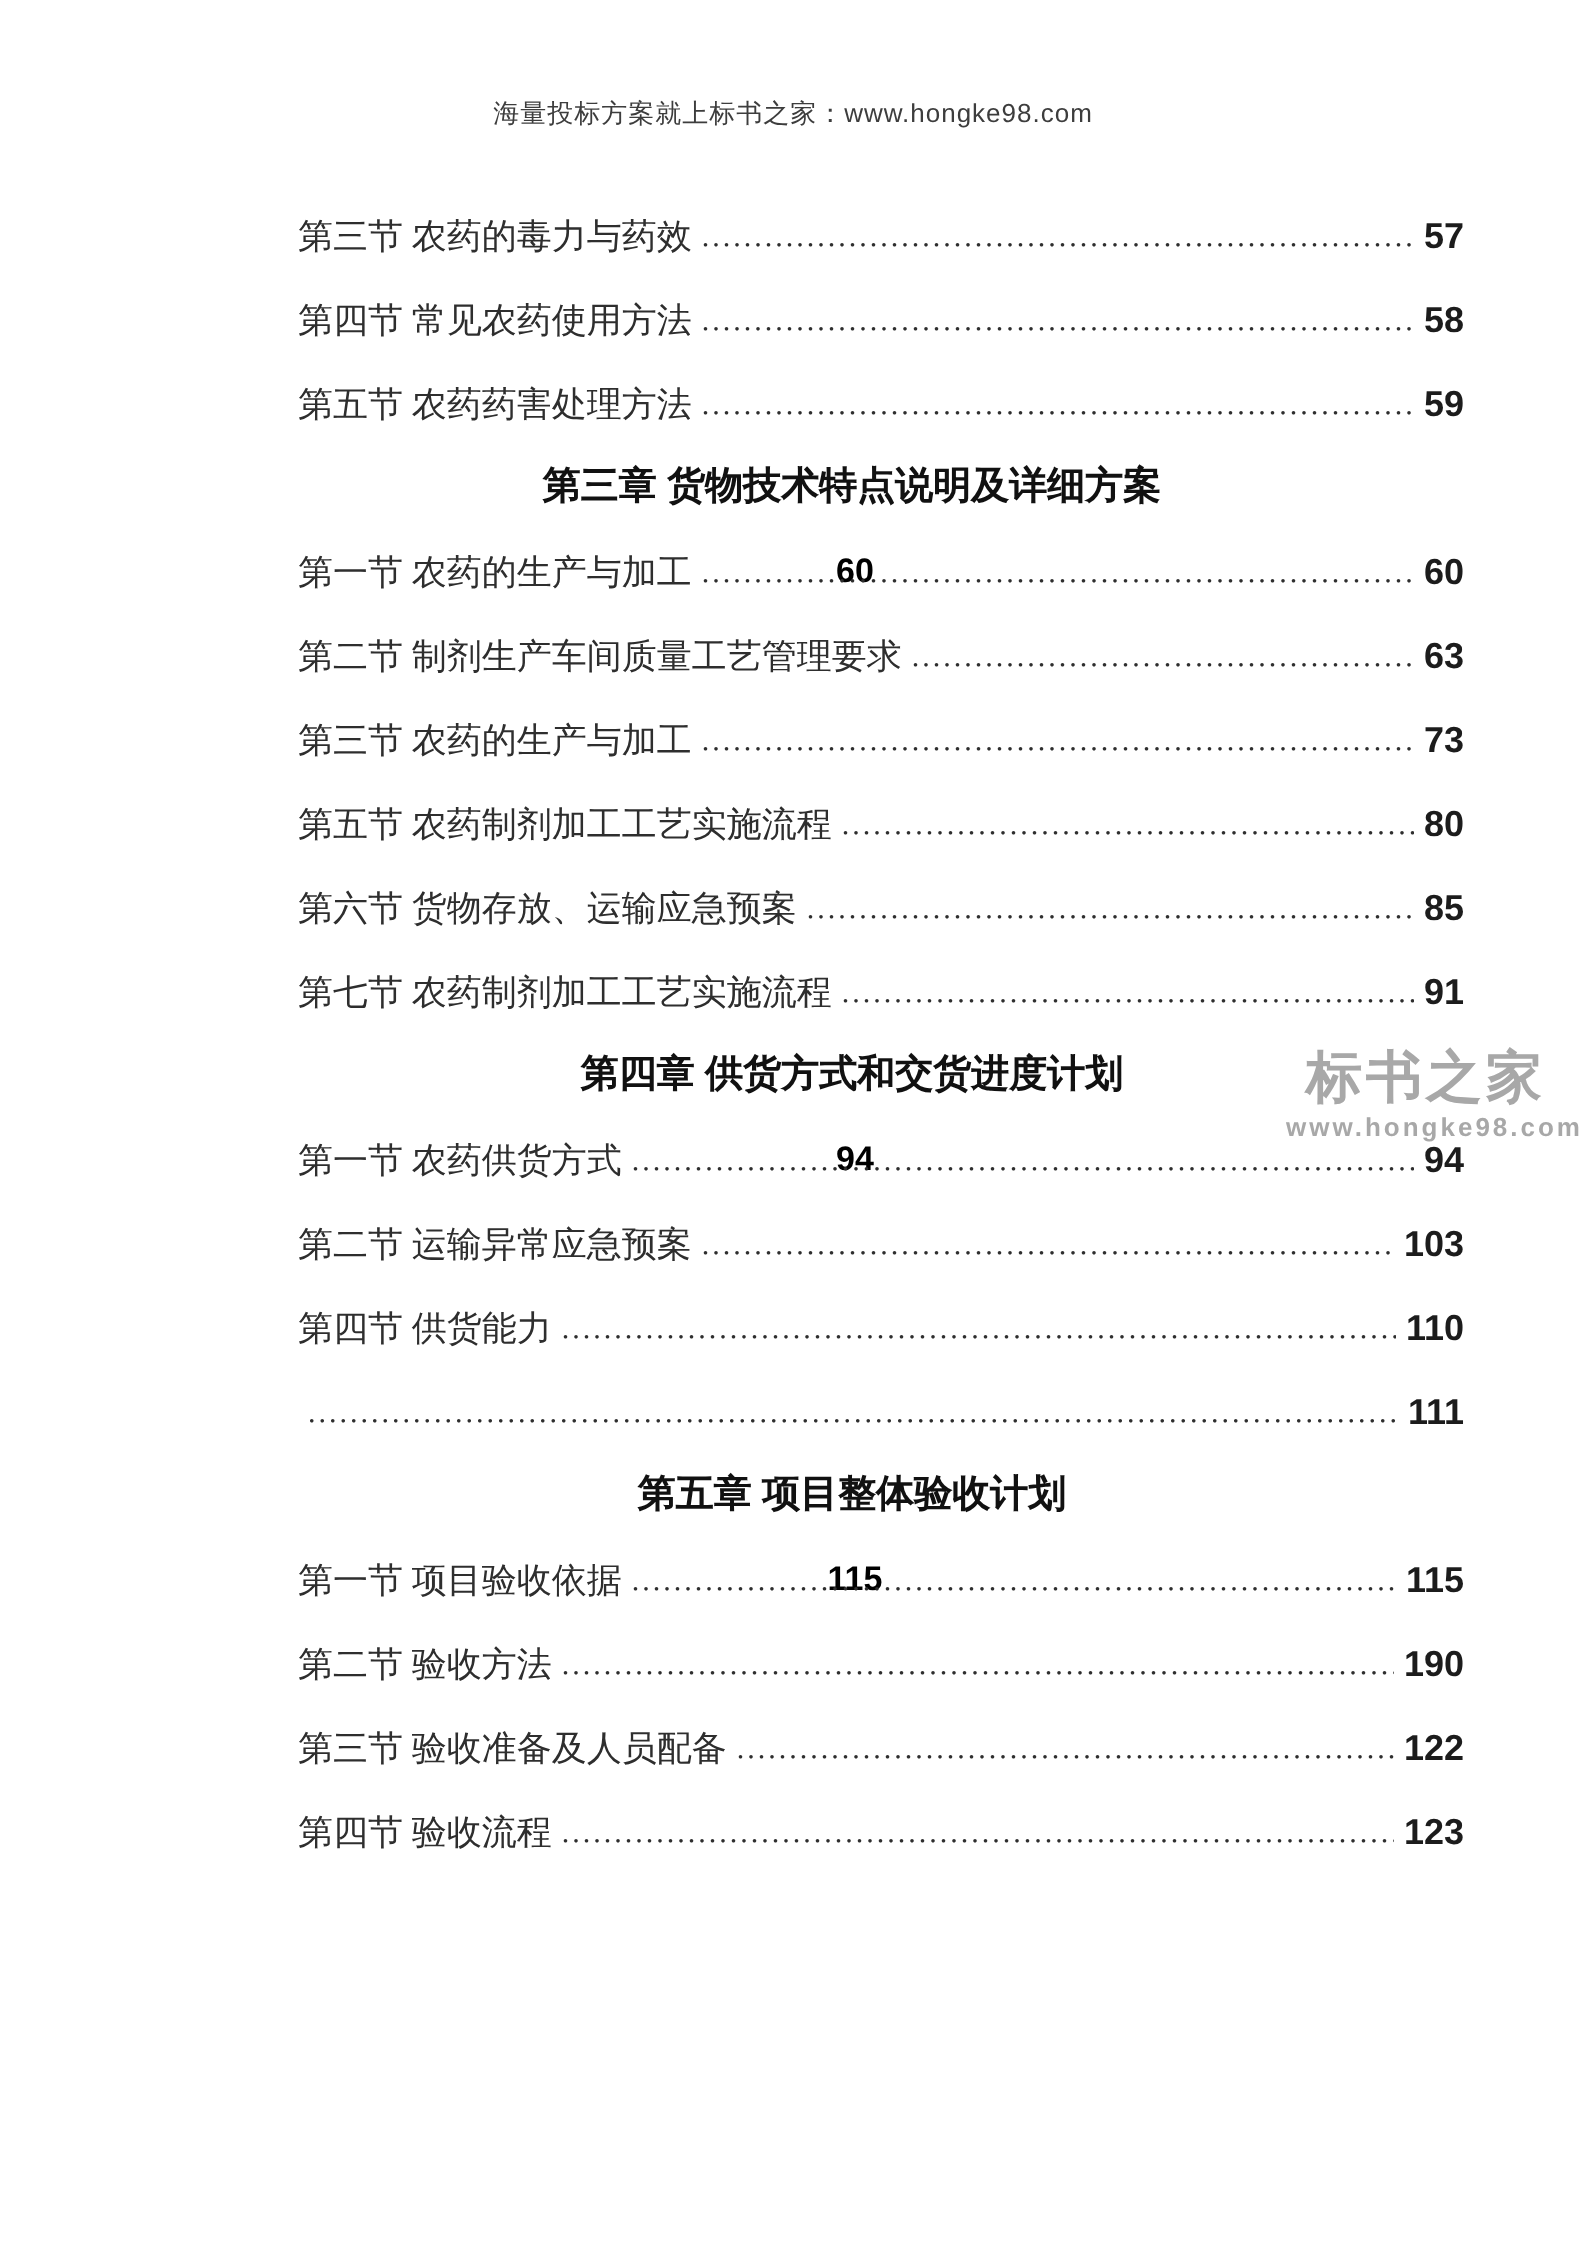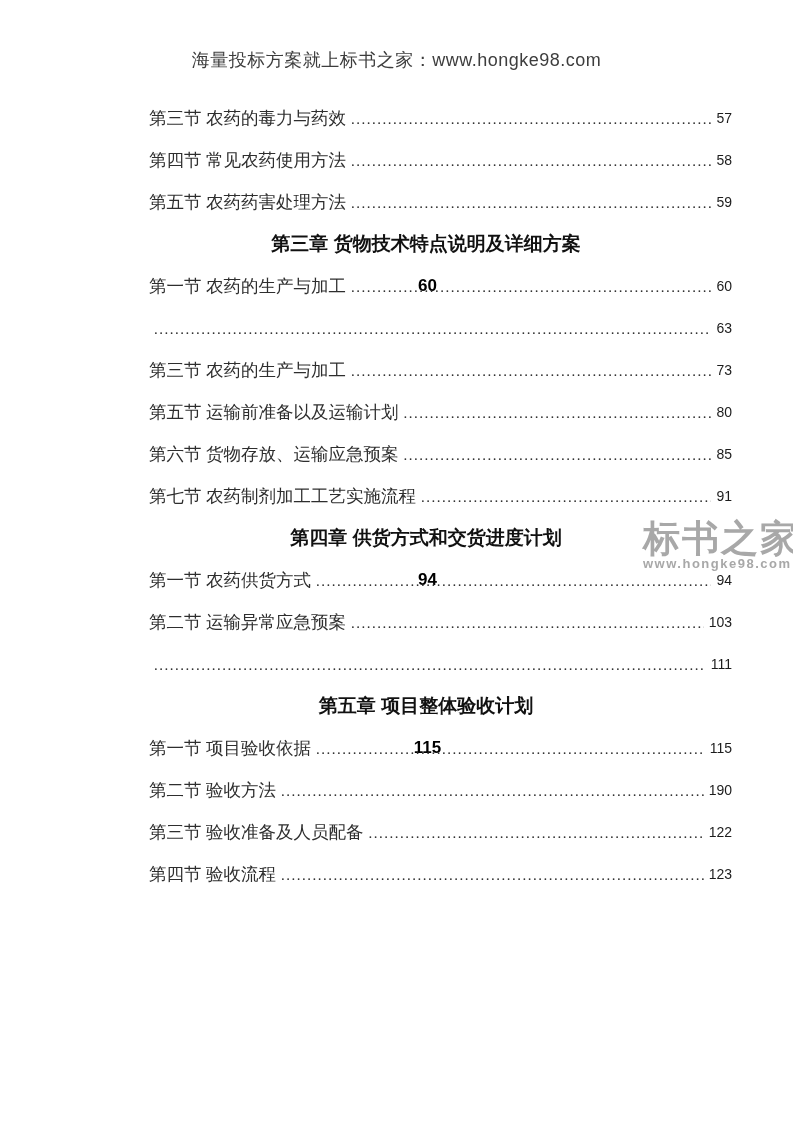--- a/index.html
+++ b/index.html
@@ -12,40 +12,40 @@
     color: #262626;
   }
   .page { position: absolute; inset: 0; }
 
   
   .doc-header {
     position: absolute;
     top: 48px; left: 0; right: 0;
     text-align: center;
     font-family: "Liberation Sans", sans-serif;
-    font-size: 18px;
+    font-size: 13px;
     color: #3d3d3d;
     letter-spacing: 0.5px;
     z-index: 2;
   }
 
   
   .watermark {
     position: absolute;
     top: 522px; right: 10px;
     width: 140px;
     text-align: center;
     color: #a8a8a8;
     z-index: 1;
     user-select: none;
   }
   .wm-title {
     font-family: "Liberation Sans", sans-serif;
     font-weight: bold;
-    font-size: 37px;
+    font-size: 28px;
     letter-spacing: 2px;
     line-height: 34px;
     white-space: nowrap;
   }
   .wm-url {
     font-family: "Liberation Sans", sans-serif;
     font-weight: bold;
     font-size: 13px;
     letter-spacing: 1.5px;
     line-height: 15px;
@@ -86,22 +86,23 @@
     content: "..................................................................................................................................................................";
     letter-spacing: 1.5px;
     font-size: 15px;
     color: #2e2e2e;
   }
   .toc-row.chapter .toc-dots::before { color: #111; font-weight: bold; }
   .toc-page {
     flex: 0 0 auto;
     margin-left: 3px;
     font-family: "Liberation Sans", sans-serif;
-    font-size: 14px;
+    font-size: 18px;
     color: #1c1c1c;
+    font-weight: bold;
   }
   .toc-row.chapter .toc-page { font-weight: bold; font-size: 17px; color: #000; }
 </style>
 </head>
 <body>
 
 <div class="page">
 
   <div class="doc-header">
     <span>海量投标方案就上标书之家：www.hongke98.com</span>
@@ -132,30 +133,31 @@
     <span class="toc-label">第三章 货物技术特点说明及详细方案</span>
     <span class="toc-dots"></span>
     <span class="toc-page">60</span>
   </div>
       <div class="toc-row section">
     <span class="toc-label">第一节 农药的生产与加工</span>
     <span class="toc-dots"></span>
     <span class="toc-page">60</span>
   </div>
       <div class="toc-row section">
+    <span class="toc-label">第二节 制剂生产车间质量工艺管理要求</span>
     <span class="toc-dots"></span>
     <span class="toc-page">63</span>
   </div>
       <div class="toc-row section">
     <span class="toc-label">第三节 农药的生产与加工</span>
     <span class="toc-dots"></span>
     <span class="toc-page">73</span>
   </div>
       <div class="toc-row section">
-    <span class="toc-label">第五节 运输前准备以及运输计划</span>
+    <span class="toc-label">第五节 农药制剂加工工艺实施流程</span>
     <span class="toc-dots"></span>
     <span class="toc-page">80</span>
   </div>
       <div class="toc-row section">
     <span class="toc-label">第六节 货物存放、运输应急预案</span>
     <span class="toc-dots"></span>
     <span class="toc-page">85</span>
   </div>
       <div class="toc-row section">
     <span class="toc-label">第七节 农药制剂加工工艺实施流程</span>
@@ -171,20 +173,25 @@
     <span class="toc-label">第一节 农药供货方式</span>
     <span class="toc-dots"></span>
     <span class="toc-page">94</span>
   </div>
       <div class="toc-row section">
     <span class="toc-label">第二节 运输异常应急预案</span>
     <span class="toc-dots"></span>
     <span class="toc-page">103</span>
   </div>
       <div class="toc-row section">
+    <span class="toc-label">第四节 供货能力</span>
+    <span class="toc-dots"></span>
+    <span class="toc-page">110</span>
+  </div>
+      <div class="toc-row section">
     <span class="toc-dots"></span>
     <span class="toc-page">111</span>
   </div>
       <div class="toc-row chapter">
     <span class="toc-label">第五章 项目整体验收计划</span>
     <span class="toc-dots"></span>
     <span class="toc-page">115</span>
   </div>
       <div class="toc-row section">
     <span class="toc-label">第一节 项目验收依据</span>

